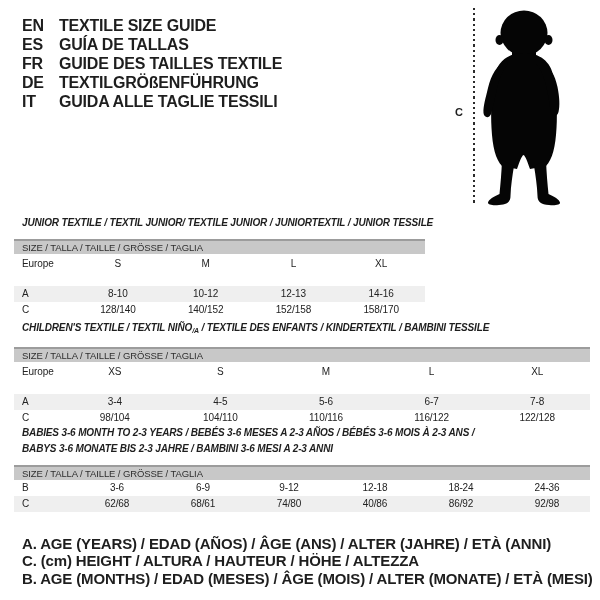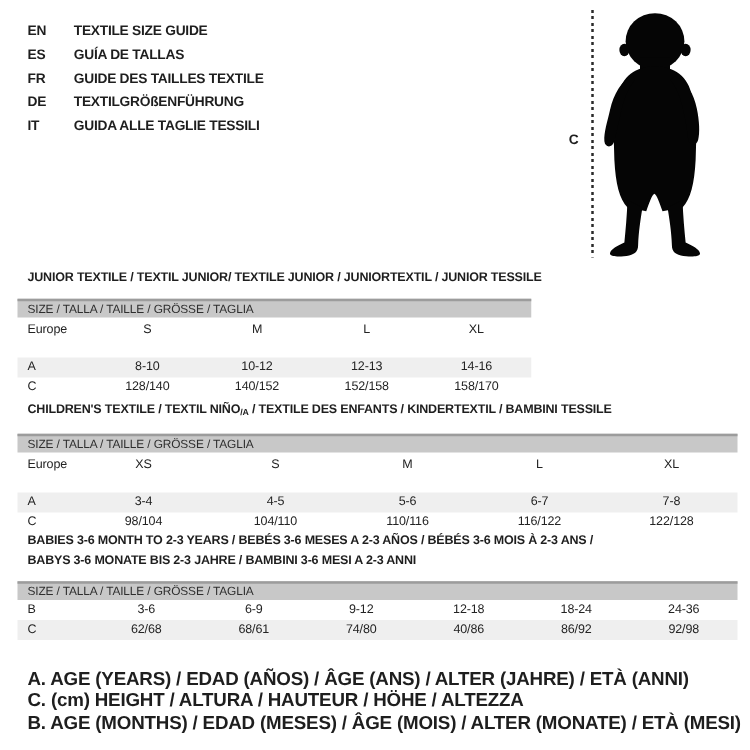--- a/index.html
+++ b/index.html
@@ -3,33 +3,33 @@
 <meta charset="utf-8">
 <style>
   html,body{margin:0;padding:0;background:#fff;}
   .canvas{
     position:relative;width:600px;height:600px;background:#ffffff;overflow:hidden;
     font-family:"Liberation Sans",sans-serif;color:#1e1e1e;
     -webkit-font-smoothing:antialiased;
   }
   
   .lang{position:absolute;left:22px;top:16px;}
-  .lang-row{display:flex;height:19px;line-height:19px;font-size:11px;font-weight:bold;letter-spacing:-0.2px;}
+  .lang-row{display:flex;height:19px;line-height:19px;font-size:16px;font-weight:bold;letter-spacing:-0.2px;}
   .lang-code{width:37px;flex:0 0 37px;}
   .lang-label{white-space:nowrap;}
   
   .measure-line{
     position:absolute;left:473px;top:8px;width:2px;height:198px;
     background:repeating-linear-gradient(to bottom,#2b2b2b 0 2.2px,transparent 2.2px 5.2px);
   }
   .figure-label{position:absolute;left:451px;top:106px;width:16px;text-align:center;
     font-size:11px;font-weight:bold;}
   .baby{position:absolute;left:480px;top:8px;}
   
-  .tbl-title{position:absolute;left:22px;font-size:10px;font-weight:bold;letter-spacing:-0.15px;white-space:nowrap;line-height:13px;}
+  .tbl-title{position:absolute;left:22px;font-size:10px;font-weight:bold;letter-spacing:-0.15px;white-space:nowrap;line-height:13px;font-style:italic;}
   .tbl-title .sub{font-size:7px;vertical-align:-2px;}
   .table{position:absolute;left:14px;}
   .t1{width:411px;top:239px;}
   .t2{width:576px;top:347px;}
   .t3{width:576px;top:465px;}
   .size-bar{
     height:13px;border-top:2px solid #9c9c9c;background:#c8c8c8;
     font-size:9.5px;line-height:13px;padding-left:8px;color:#2e2e2e;
     letter-spacing:-0.1px;
   }

